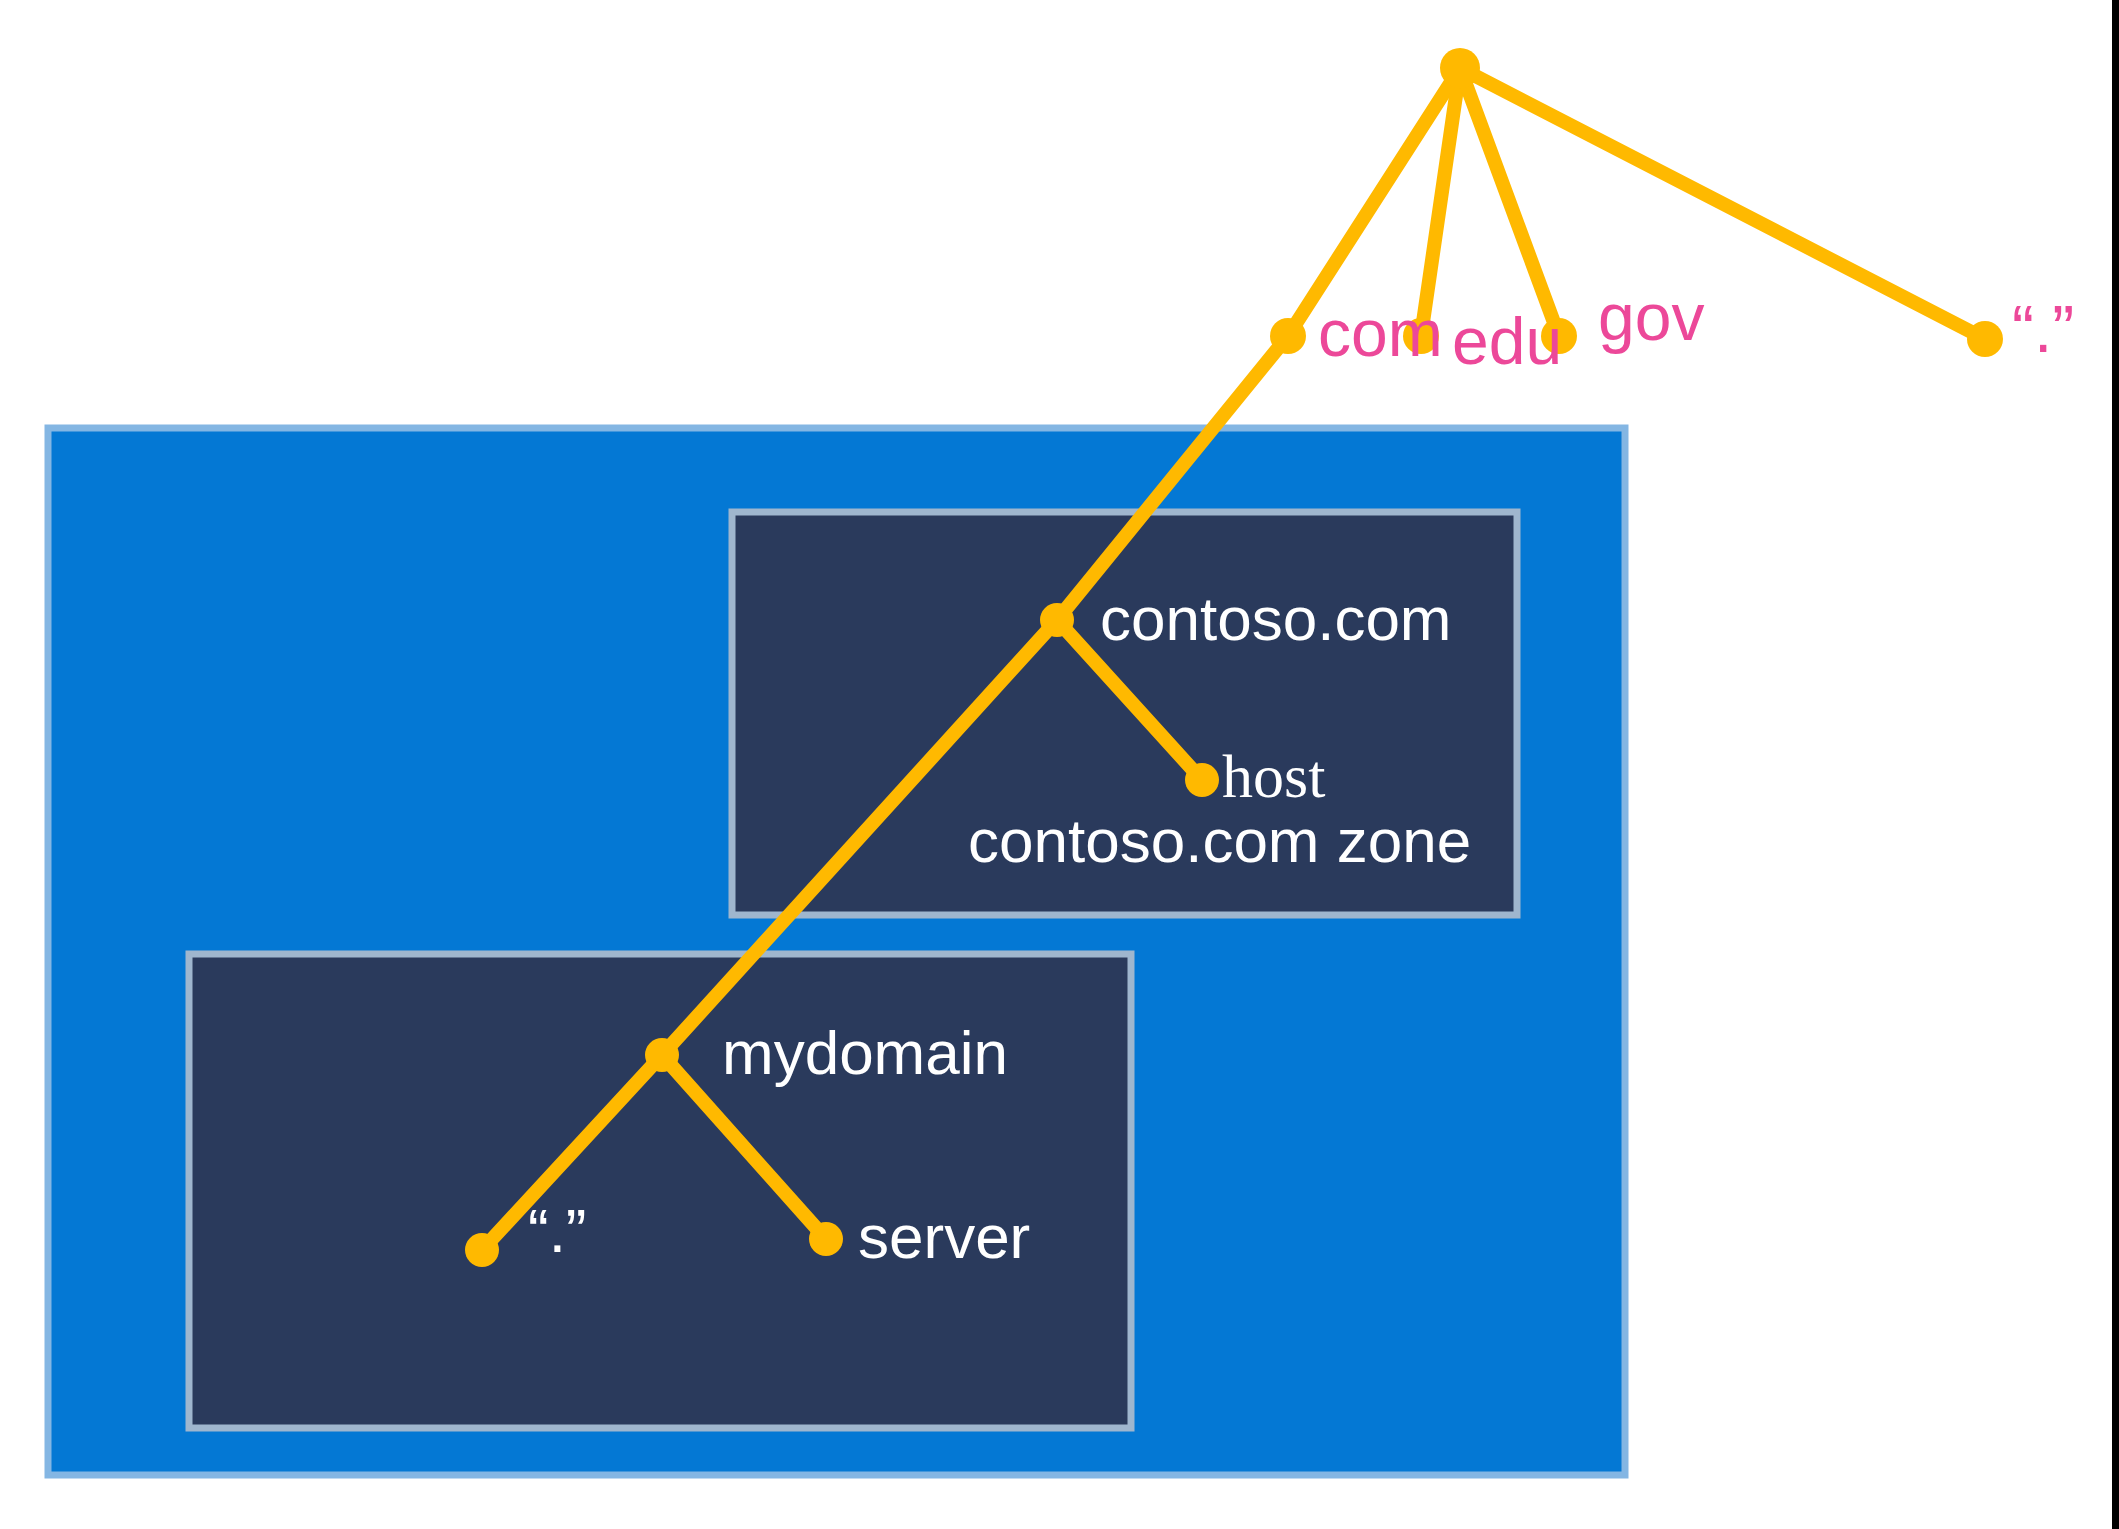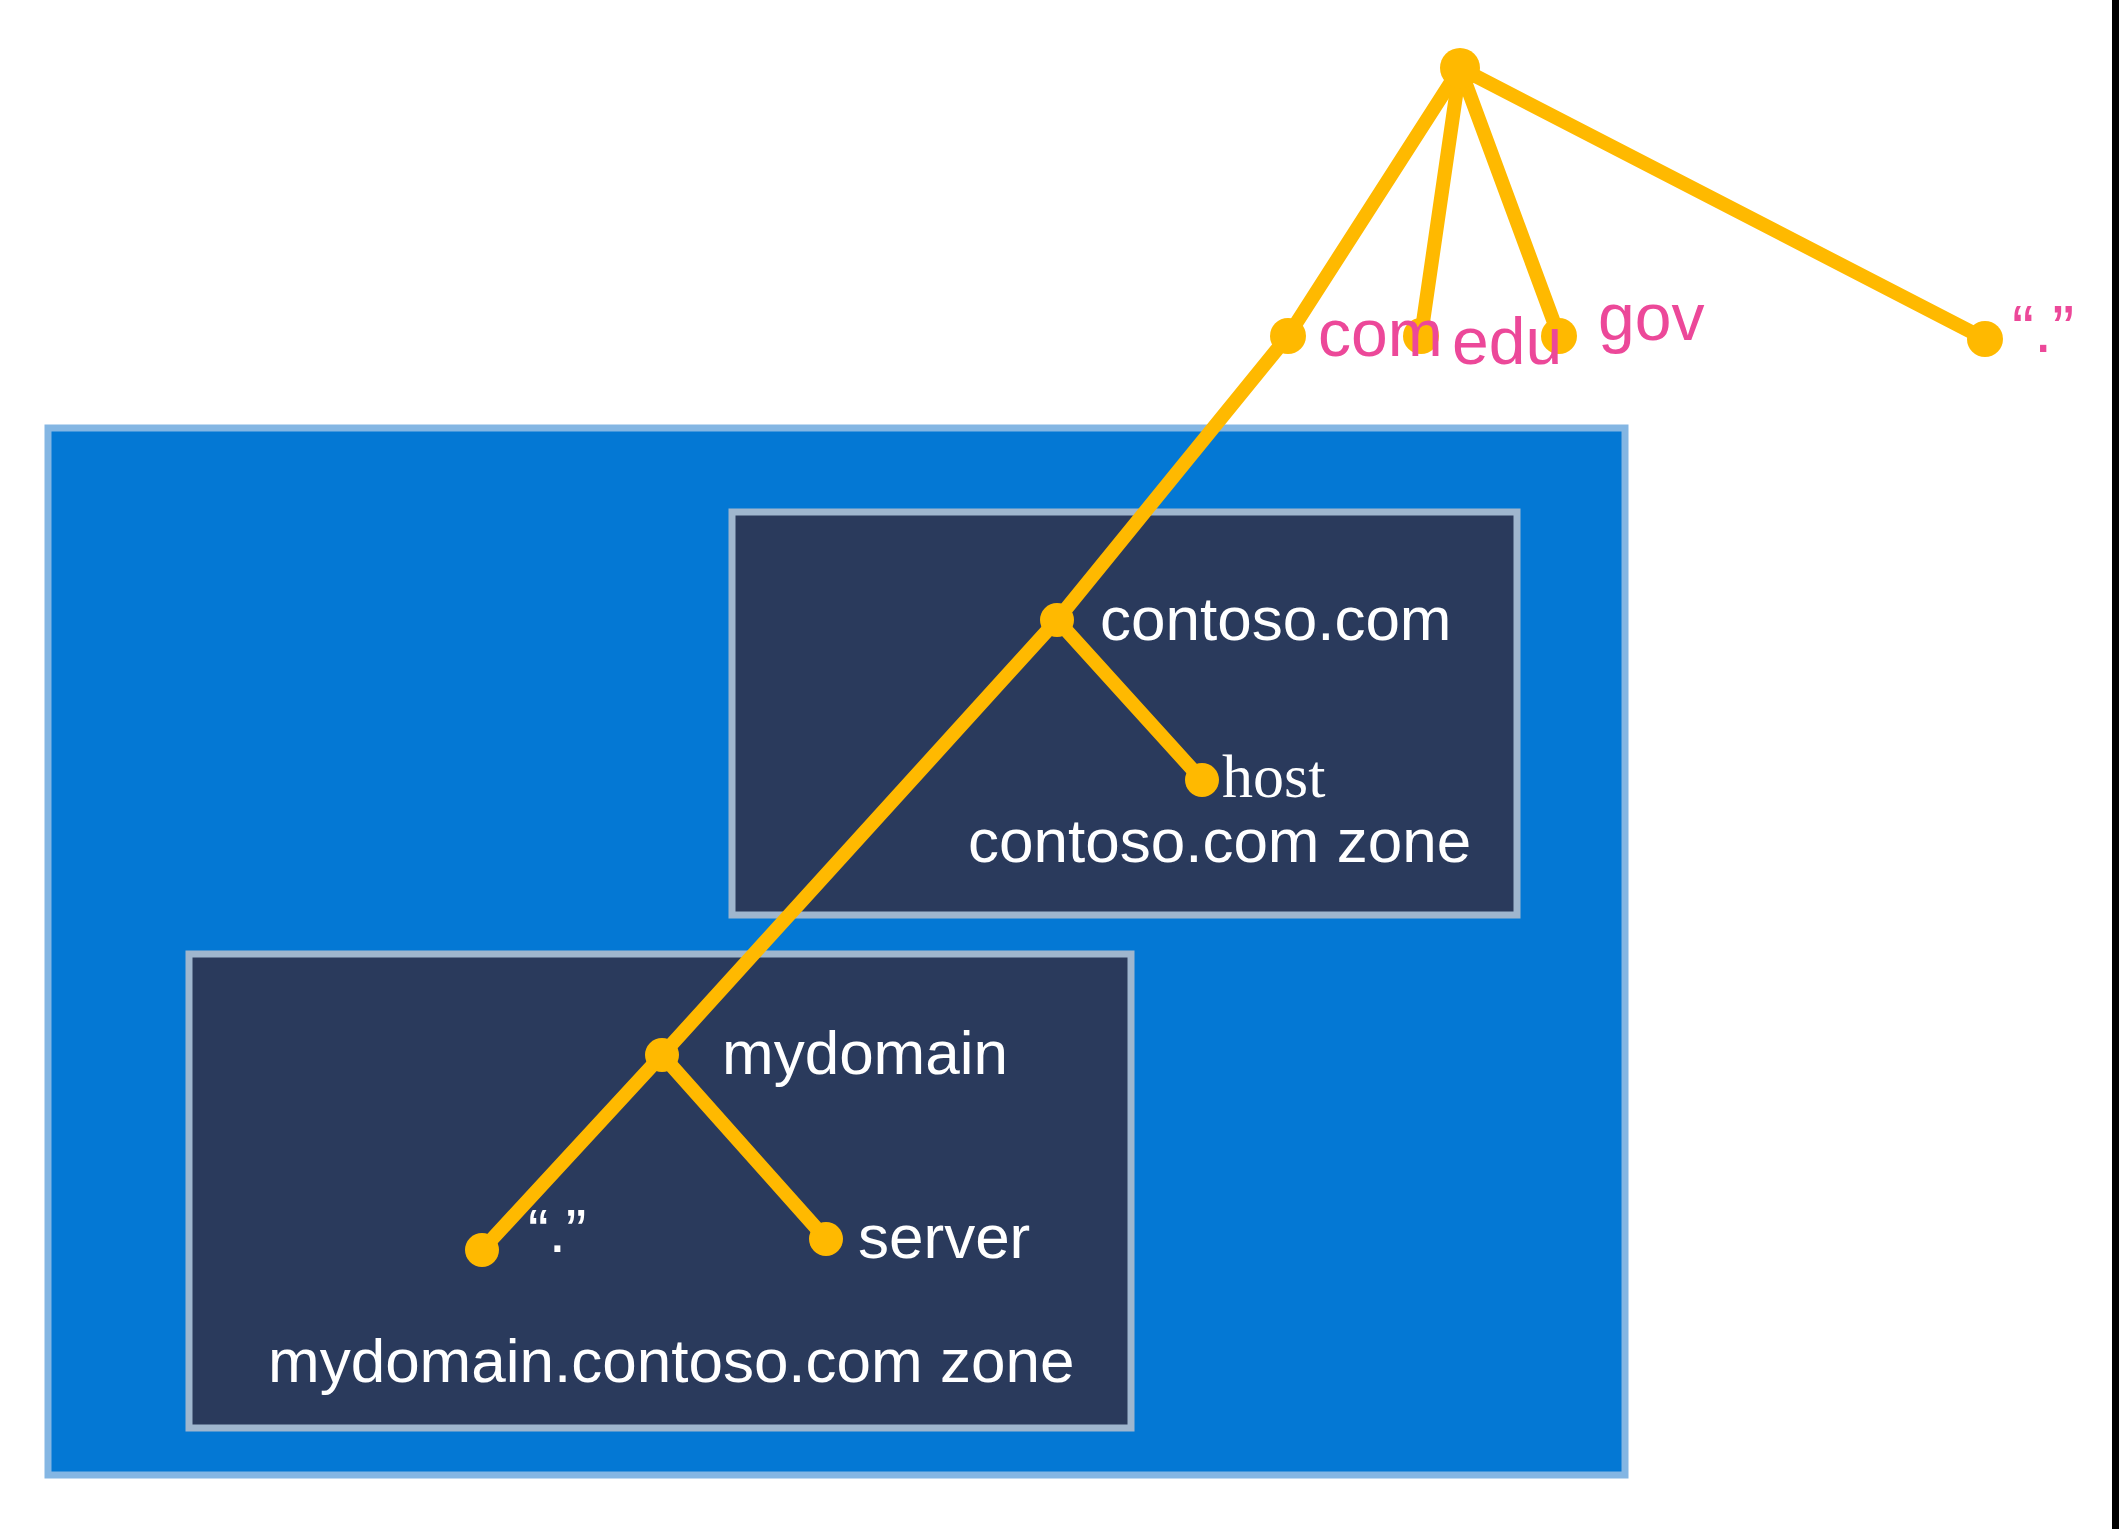--- a/index.html
+++ b/index.html
@@ -100,16 +100,15 @@
   <div class="node-label label-dark lbl-gov">gov</div>
   <div class="node-label label-dark lbl-root">“.”</div>
 
   <div class="node-label label-light lbl-contoso">contoso.com</div>
   <div class="node-label label-light lbl-host">host</div>
   <div class="node-label label-light lbl-mydomain">mydomain</div>
 
   <div class="node-label label-light lbl-contoso-zone">contoso.com zone</div>
   <div class="node-label label-light lbl-mydot">“.”</div>
   <div class="node-label label-light lbl-server">server</div>
-  <div class="node-label label-light lbl-mydomain-zone">mydomain.contoso.com zone</div>
 
   <div class="right-rule"></div>
 </div>
 
 </body></html>

